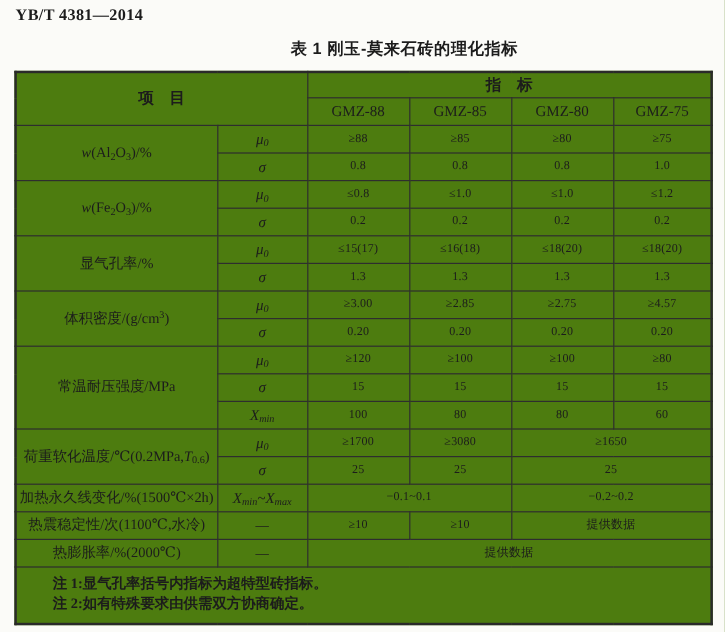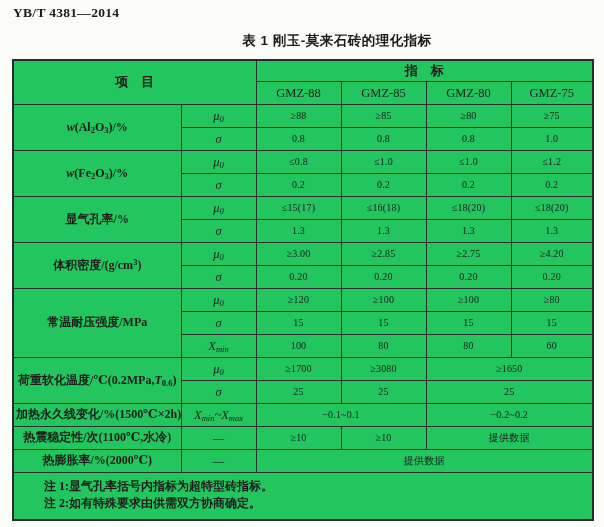--- a/index.html
+++ b/index.html
@@ -19,32 +19,32 @@
     position:absolute;left:0;top:32px;width:100%;
     text-align:center;font-weight:bold;font-size:13.5px;
     font-family:"Liberation Sans","DejaVu Sans",sans-serif;
     letter-spacing:.5px;
     padding-left:35px;
   }
   table.spec{
     position:absolute;left:12px;top:59px;width:580px;
     border-collapse:collapse;table-layout:fixed;
     border:2px solid #2a2a2a;
-    background:#22c55e;
+    background:#4d7c0f;
   }
   .spec th,.spec td{
     border:1px solid #2e2e2e;
     text-align:center;vertical-align:middle;
     padding:0 2px;font-size:12px;line-height:1.15;
     font-weight:normal;height:22px;
     overflow:hidden;white-space:nowrap;
   }
   .spec tr.hd th{height:20px;font-weight:bold;font-size:13px;}
   .spec tr.hd2 th{height:22px;font-size:12.5px;margin-left:36px;}
-  .spec td.label{font-weight:bold;font-size:12px;}
+  .spec td.label{font-weight:normal;font-size:12px;}
   .spec td.stat{font-style:italic;font-size:12.5px;}
   .spec td.val{font-size:10px;letter-spacing:.2px;}
   .spec sub{font-size:8.5px;vertical-align:-2px;line-height:0;}
   .spec sup{font-size:8.5px;vertical-align:4px;line-height:0;}
   .spec td.notes{
     height:auto;text-align:left;white-space:normal;
     padding:5px 4px 7px 30px;font-weight:bold;font-size:12px;
   }
   .note-line{line-height:17px;}
 </style>
@@ -124,21 +124,21 @@
       <td class="val">1.3</td>
       <td class="val">1.3</td>
     </tr>
 
     <tr>
       <td class="label" rowspan="2">体积密度/(g/cm<sup>3</sup>)</td>
       <td class="stat">μ<sub>0</sub></td>
       <td class="val">≥3.00</td>
       <td class="val">≥2.85</td>
       <td class="val">≥2.75</td>
-      <td class="val">≥4.20</td>
+      <td class="val">≥4.57</td>
     </tr>
     <tr>
       <td class="stat">σ</td>
       <td class="val">0.20</td>
       <td class="val">0.20</td>
       <td class="val">0.20</td>
       <td class="val">0.20</td>
     </tr>
 
     <tr>

